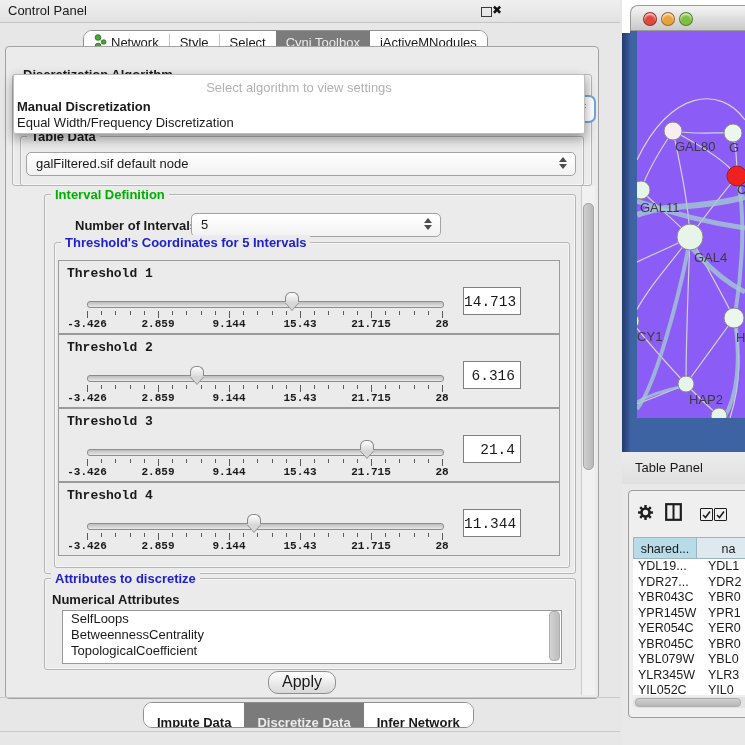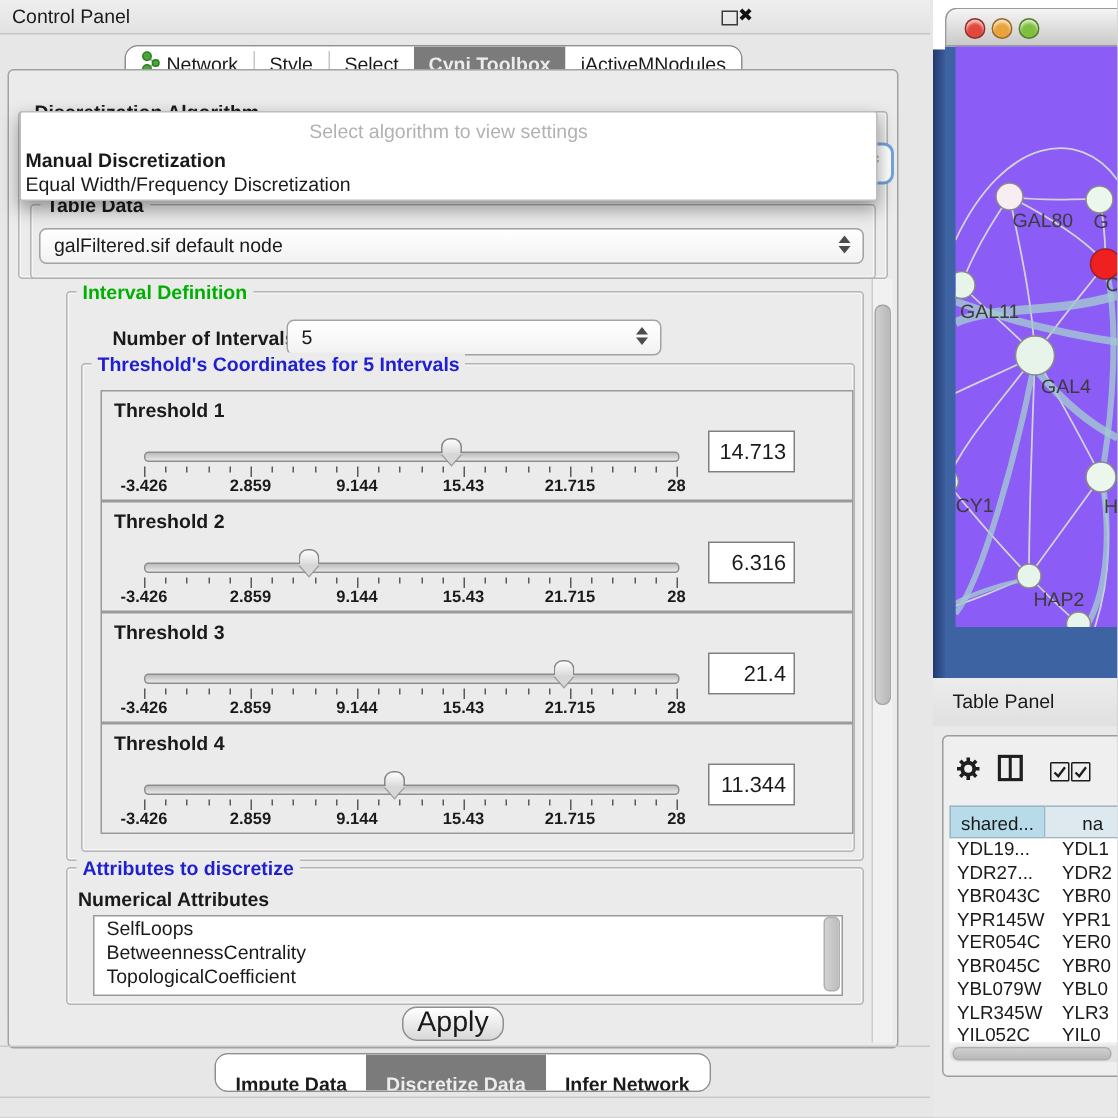--- a/index.html
+++ b/index.html
@@ -10,21 +10,21 @@
   .titlebar{left:0;top:0;width:620px;height:22px;background:linear-gradient(#efefef,#e2e2e2);
             border-bottom:1px solid #c4c4c4;}
   .titlebar .tb-text{position:absolute;left:8px;top:3px;font-size:13px;}
   .float-btn{position:absolute;left:481px;top:7px;width:9px;height:8px;border:1.5px solid #3a3a3a;}
   .close-btn{position:absolute;left:492px;top:3px;font-size:12px;font-weight:bold;color:#111;
              font-family:"DejaVu Sans",sans-serif;cursor:default;}
   
   .tabrow{left:83px;top:30px;height:23px;display:flex;border:1px solid #8f8f8f;border-radius:9px;
           overflow:hidden;background:#fff;font-size:13px;line-height:23px;}
   .tabseg{padding:0 10px;text-align:center;white-space:nowrap;background:#fff;}
-  .tabseg.sel{background:#7b7b7b;color:#ececec;font-weight:bold;}
+  .tabseg.sel{background:#7b7b7b;color:#ececec;}
   .tabsep{width:1px;background:#c6c6c6;margin:3px 0;}
   .nticon{display:inline-block;vertical-align:-3px;margin-right:4px;}
   
   .contentbox{left:5px;top:46px;width:592px;height:651px;border:1px solid #a2a2a2;border-radius:4px;
               background:#ebebeb;}
   .group{position:absolute;border:1px solid #b5b5b5;border-radius:3px;box-shadow:inset 0 0 0 1px #f6f6f6;}
   .gtitle{position:absolute;top:-8px;left:6px;padding:0 4px;background:#ebebeb;font-size:13px;font-weight:bold;}
   .green{color:#00b000;} .blue{color:#2020d0;}
   
   .combo{position:absolute;background:linear-gradient(#ffffff,#f2f2f2);border:1px solid #a3a3a3;
@@ -59,21 +59,21 @@
   .slab{position:absolute;transform:translateX(-50%);white-space:nowrap;top:0;}
   .thr-value{position:absolute;left:404px;top:26px;width:58px;height:28px;background:#fff;
              border:1px solid #7f7f7f;font-size:14.5px;line-height:28px;text-align:right;padding-right:5px;box-sizing:border-box;}
   
   .attr-listbox{left:62px;top:610px;width:498px;height:52px;background:#fff;border:1px solid #9a9a9a;overflow:hidden;}
   .attr-item{font-size:13px;line-height:16px;padding-left:8px;white-space:nowrap;}
   .attr-sb{position:absolute;right:1px;top:1px;width:9px;height:48px;border-radius:4px;
            background:linear-gradient(90deg,#d3d3d3,#bdbdbd);border:1px solid #b0b0b0;}
   
   .applybtn{left:268px;top:671px;width:66px;height:21px;border:1px solid #8f8f8f;border-radius:10px;
-            background:linear-gradient(#ffffff,#d8d8d8);font-size:19px;text-align:center;line-height:20px;}
+            background:linear-gradient(#ffffff,#d8d8d8);font-size:16px;text-align:center;line-height:20px;}
   .btabs{left:143px;top:702px;height:24px;display:flex;border:1px solid #8f8f8f;border-radius:9px;
          overflow:hidden;background:#fff;font-size:13px;font-weight:600;line-height:24px;}
   .btabs .tabseg{padding:8px 13px;text-align:center;}
   .hline{left:0;width:620px;height:1px;background:#c9c9c9;}
   
   .net-frame{left:630px;top:31px;width:115px;height:421px;background:#3e63a2;}
   .net-stripe{left:622px;top:33px;width:8px;height:419px;background:linear-gradient(90deg,#24396e,#3a5c9b);}
   .net-title{left:630px;top:5px;width:115px;height:26px;border:1px solid #9a9a9a;border-right:none;
              border-radius:8px 0 0 0;background:linear-gradient(#f5f5f5,#c9c9c9);box-sizing:border-box;}
   .tl{position:absolute;top:6px;width:12px;height:12px;border-radius:50%;border:1px solid rgba(0,0,0,.35);
@@ -173,21 +173,21 @@
     <span>5</span>
     <span class="spin">
         <i class="u"></i>
         <i class="d"></i>
       </span>
   </div>
 
   <div class="group" style="left:54px;top:242px;width:514px;height:324px;">
     <span class="gtitle blue">Threshold's Coordinates for 5 Intervals</span>
   </div>
-  <div class="abs" style="left:67px;top:260px;width:500px;height:298px;">
+  <div class="abs" style="left:58px;top:260px;width:500px;height:298px;font-family:Liberation Mono, monospace;">
       <div class="thr-box" style="top: 0px;">
         <div class="thr-label">Threshold 1</div>
         <div class="thr-track"></div>
         <div class="thr-thumb" style="left:225.8px">
           <span class="th-top"></span>
           <span class="th-tip"></span>
         </div>
         <div class="thr-ticks">
           <i class="tick maj" style="left:0.0px"></i>
           <i class="tick" style="left:14.2px"></i>

